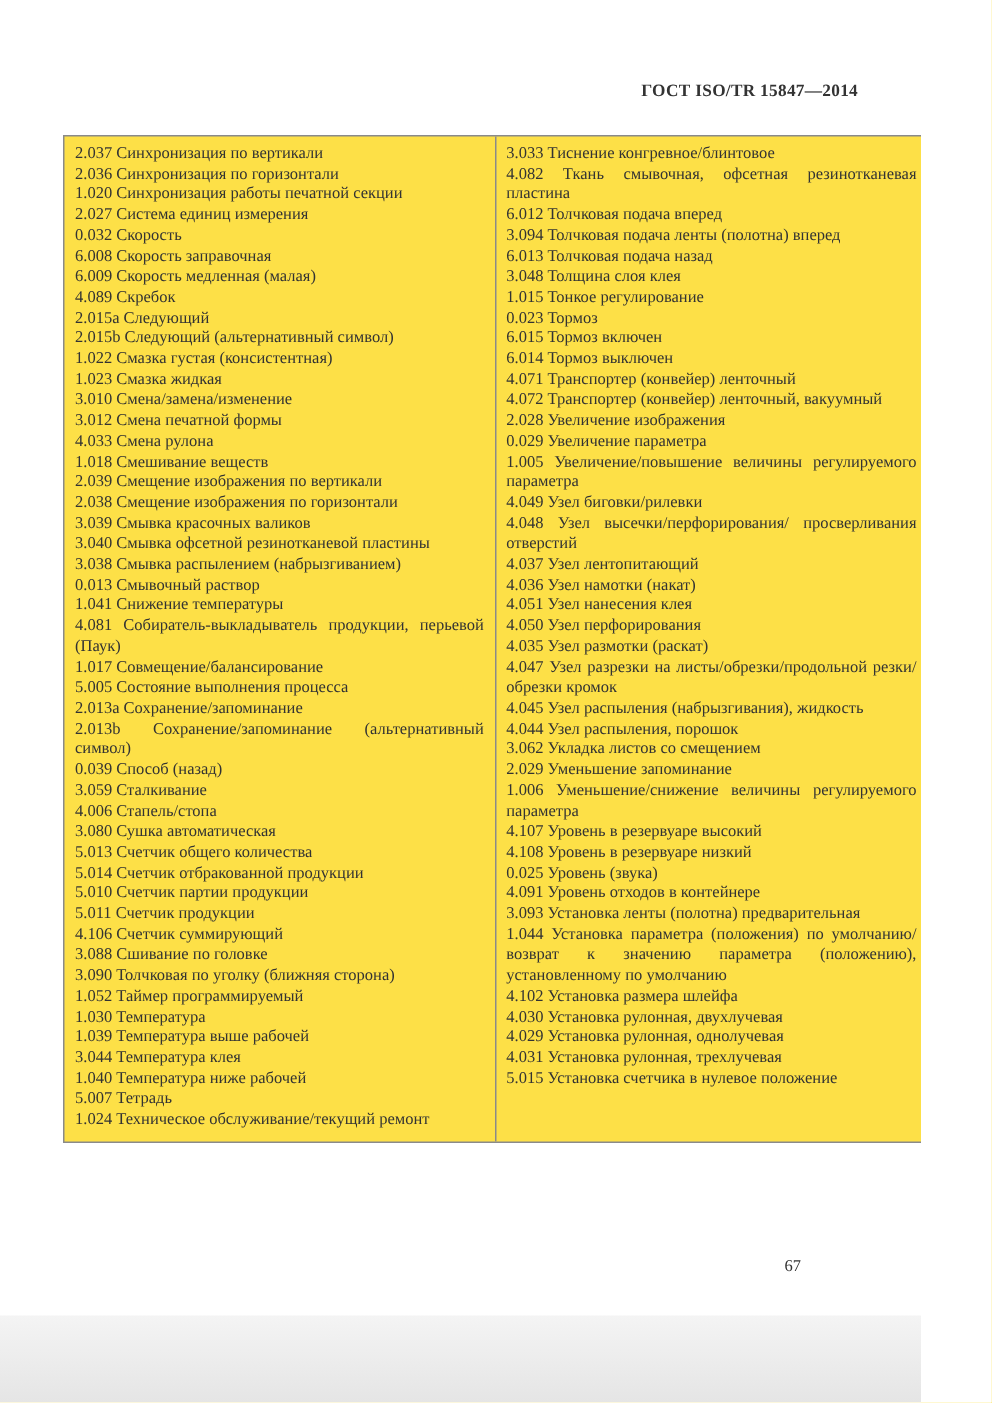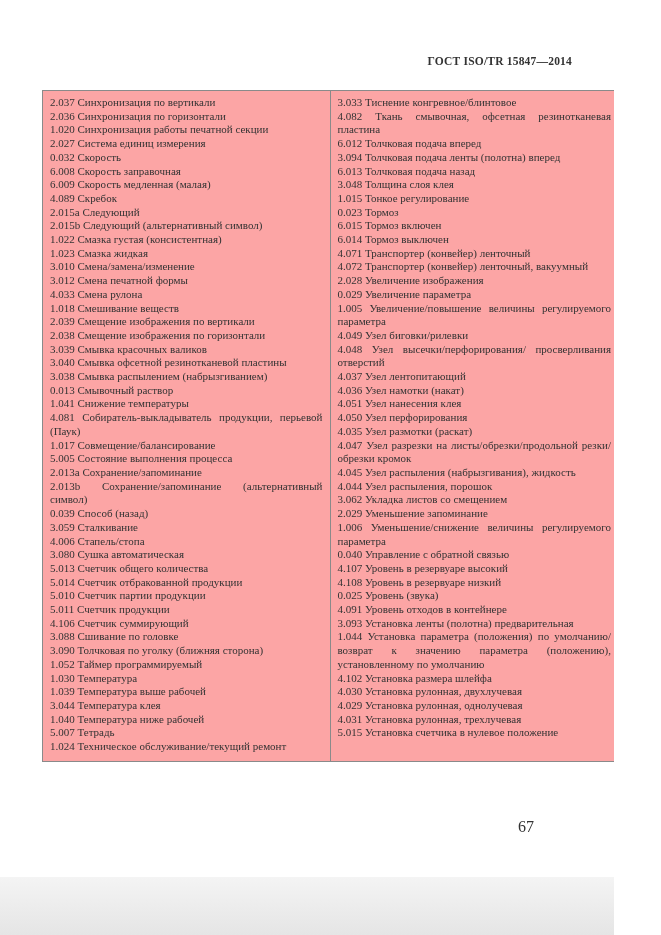--- a/index.html
+++ b/index.html
@@ -26,40 +26,40 @@
     letter-spacing: 0.2px;
   }
   .terms-table {
     position: absolute;
     top: 90px;
     left: 42px;
     width: 577px;
     border: 1px solid var(--border, #8a8a8a);
     display: flex;
     align-items: stretch;
-    background: #fca5a5;
+    background: #fde047;
   }
   .column {
     width: 50%;
     padding: 5px 7px 7px 7px;
     font-size: 11px;
     line-height: 13.7px;
   }
   .column-left { border-right: 1px solid var(--border, #8a8a8a); }
   .entry {
     text-align: justify;
     hyphens: auto;
     -webkit-hyphens: auto;
   }
   .entry .code { white-space: nowrap; }
   .page-footer {
     position: absolute;
-    top: 818px;
+    top: 838px;
     right: 80px;
-    font-size: 16px;
+    font-size: 11px;
     color: var(--text, #333333);
   }
   .page-bottom-edge {
     position: absolute;
     left: 0;
     right: 0;
     bottom: 0;
     height: 58px;
     background: linear-gradient(#f4f4f4, #e5e5e5);
   }
@@ -219,21 +219,20 @@
 
   <p class="entry"><span class="code">4.044</span> <span class="term">Узел распыления, порошок</span></p>
 
   <p class="entry"><span class="code">3.062</span> <span class="term">Укладка листов со смещением</span></p>
 
   <p class="entry"><span class="code">2.029</span> <span class="term">Уменьшение запоминание</span></p>
 
 
   <p class="entry"><span class="code">1.006</span> <span class="term">Уменьшение/снижение величины регулируемого параметра</span></p>
 
-  <p class="entry"><span class="code">0.040</span> <span class="term">Управление с обратной связью</span></p>
 
   <p class="entry"><span class="code">4.107</span> <span class="term">Уровень в резервуаре высокий</span></p>
 
   <p class="entry"><span class="code">4.108</span> <span class="term">Уровень в резервуаре низкий</span></p>
 
   <p class="entry"><span class="code">0.025</span> <span class="term">Уровень (звука)</span></p>
 
   <p class="entry"><span class="code">4.091</span> <span class="term">Уровень отходов в контейнере</span></p>
 
   <p class="entry"><span class="code">3.093</span> <span class="term">Установка ленты (полотна) предварительная</span></p>

